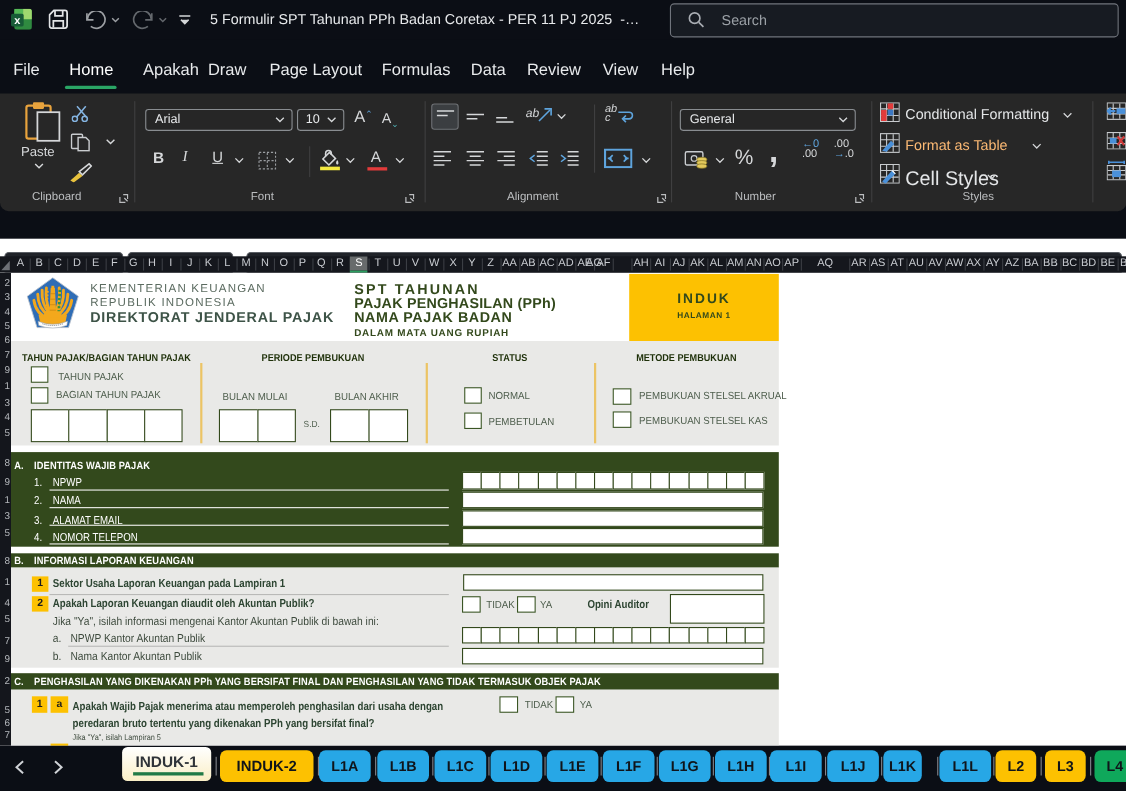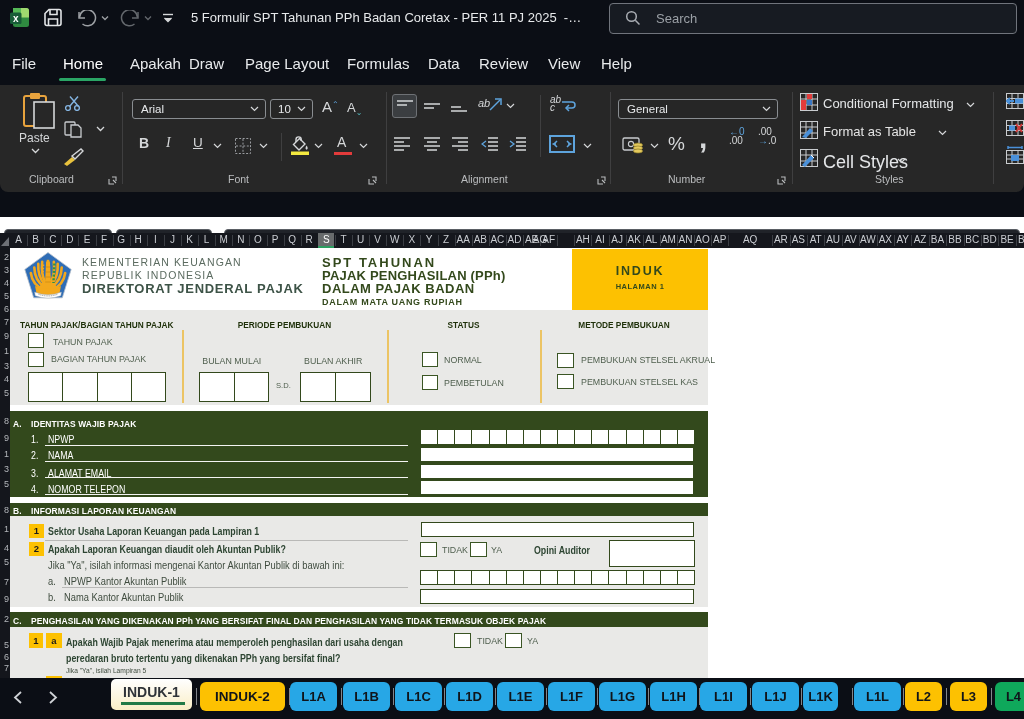--- a/index.html
+++ b/index.html
@@ -318,21 +318,21 @@
     </svg>
     <div class="ricon" style="left:823px;top:11px;font-size:13px;color:#e4e6e8">Conditional Formatting</div>
     <svg class="chev" style="left:966px;top:17px" width="9" height="6" viewBox="0 0 9 6" fill="none" stroke="#d5d7d9" stroke-width="1.2">
         <path d="M1 1 l3.5 3.5 L8 1"></path>
       </svg>
     <svg class="chev" style="left:800px;top:36px" width="18" height="18" viewBox="0 0 18 18">
       <rect x="0.5" y="0.5" width="17" height="17" fill="none" stroke="#c9cccf" stroke-width="1"></rect>
       <path d="M6 1 v16 M12 1 v16 M1 6 h16 M1 12 h16" stroke="#c9cccf" stroke-width="1"></path>
       <path d="M2 16 L10 7 L13 10 L6 17 z" fill="#4a90d9"></path>
     </svg>
-    <div class="ricon" style="left:823px;top:39px;font-size:13px;color:#e5e5e5">Format as Table</div>
+    <div class="ricon" style="left:823px;top:39px;font-size:13px;color:#fdba74">Format as Table</div>
     <svg class="chev" style="left:938px;top:45px" width="9" height="6" viewBox="0 0 9 6" fill="none" stroke="#d5d7d9" stroke-width="1.2">
         <path d="M1 1 l3.5 3.5 L8 1"></path>
       </svg>
     <svg class="chev" style="left:800px;top:64px" width="18" height="18" viewBox="0 0 18 18">
       <rect x="0.5" y="0.5" width="17" height="17" fill="none" stroke="#c9cccf" stroke-width="1"></rect>
       <path d="M6 1 v16 M12 1 v16 M1 6 h16 M1 12 h16" stroke="#c9cccf" stroke-width="1"></path>
       <path d="M2 16 L11 6 L14 9 L5 18 z" fill="#4a90d9"></path>
       <path d="M11 6 L14 9" stroke="#fff" stroke-width="1"></path>
     </svg>
     <div class="ricon" style="left:823px;top:67px;font-size:18px;color:#e4e6e8">Cell Styles</div>
@@ -528,21 +528,21 @@
   <path d="M17 31 h14 l2.5 7 h-19 z" fill="#f3a81c"></path>
   <path d="M11 34 Q24 40 37 34 L35.5 41.2 Q24 45.6 12.5 41.2 z" fill="#f3a81c"></path>
   <path d="M10.6 40 Q24 45.6 37.4 40 L36.8 43.8 Q24 48.6 11.2 43.8 z" fill="#fff" stroke="#9aa4ad" stroke-width="0.5"></path>
   <path d="M14.5 42.3 Q24 45.6 33.5 42.3" stroke="#8a8f94" stroke-width="0.9" fill="none" stroke-dasharray="1.1 0.7"></path>
 </svg>
     <div style="position:absolute;left:82px;top:8px;font-size:10.5px;color:#5b6b60;letter-spacing:1.1px">KEMENTERIAN KEUANGAN</div>
     <div style="position:absolute;left:82px;top:20.5px;font-size:10.5px;color:#5b6b60;letter-spacing:1.1px">REPUBLIK INDONESIA</div>
     <div style="position:absolute;left:82px;top:33px;font-size:13px;font-weight:bold;color:#3d5347;letter-spacing:0.7px">DIREKTORAT JENDERAL PAJAK</div>
     <div style="position:absolute;left:322px;top:7px;font-size:13px;font-weight:bold;color:#33491c;letter-spacing:2px">SPT TAHUNAN</div>
     <div style="position:absolute;left:322px;top:20px;font-size:13px;font-weight:bold;color:#33491c;letter-spacing:0.2px">PAJAK PENGHASILAN (PPh)</div>
-    <div style="position:absolute;left:322px;top:33px;font-size:13px;font-weight:bold;color:#33491c;letter-spacing:0.5px">DALAM PAJAK BADAN</div>
+    <div style="position:absolute;left:322px;top:33px;font-size:13px;font-weight:bold;color:#33491c;letter-spacing:0.5px">NAMA PAJAK BADAN</div>
     <div style="position:absolute;left:322px;top:49px;font-size:9px;font-weight:bold;color:#33491c;letter-spacing:0.7px">DALAM MATA UANG RUPIAH</div>
     <div style="position:absolute;left:572px;top:1px;width:136px;height:61px;background:#fdc101"></div>
     <div style="position:absolute;left:572px;top:16px;width:136px;text-align:center;font-size:12.5px;font-weight:bold;color:#33491c;letter-spacing:1.8px">INDUK</div>
     <div style="position:absolute;left:572px;top:34px;width:136px;text-align:center;font-size:7.5px;font-weight:bold;color:#33491c;letter-spacing:0.5px">HALAMAN 1</div>
     <div class="grayband" style="top:62px;height:95px"></div>
     <div class="fhead" style="left:20px;top:72px;transform-origin:0 0">TAHUN PAJAK/BAGIAN TAHUN PAJAK</div>
     <div class="fhead" style="left:182px;top:72px;width:205px;text-align:center">PERIODE PEMBUKUAN</div>
     <div class="fhead" style="left:387px;top:72px;width:153px;text-align:center">STATUS</div>
     <div class="fhead" style="left:540px;top:72px;width:168px;text-align:center">METODE PEMBUKUAN</div>
     <div class="gold" style="left:182px;top:82px;height:73px"></div>

